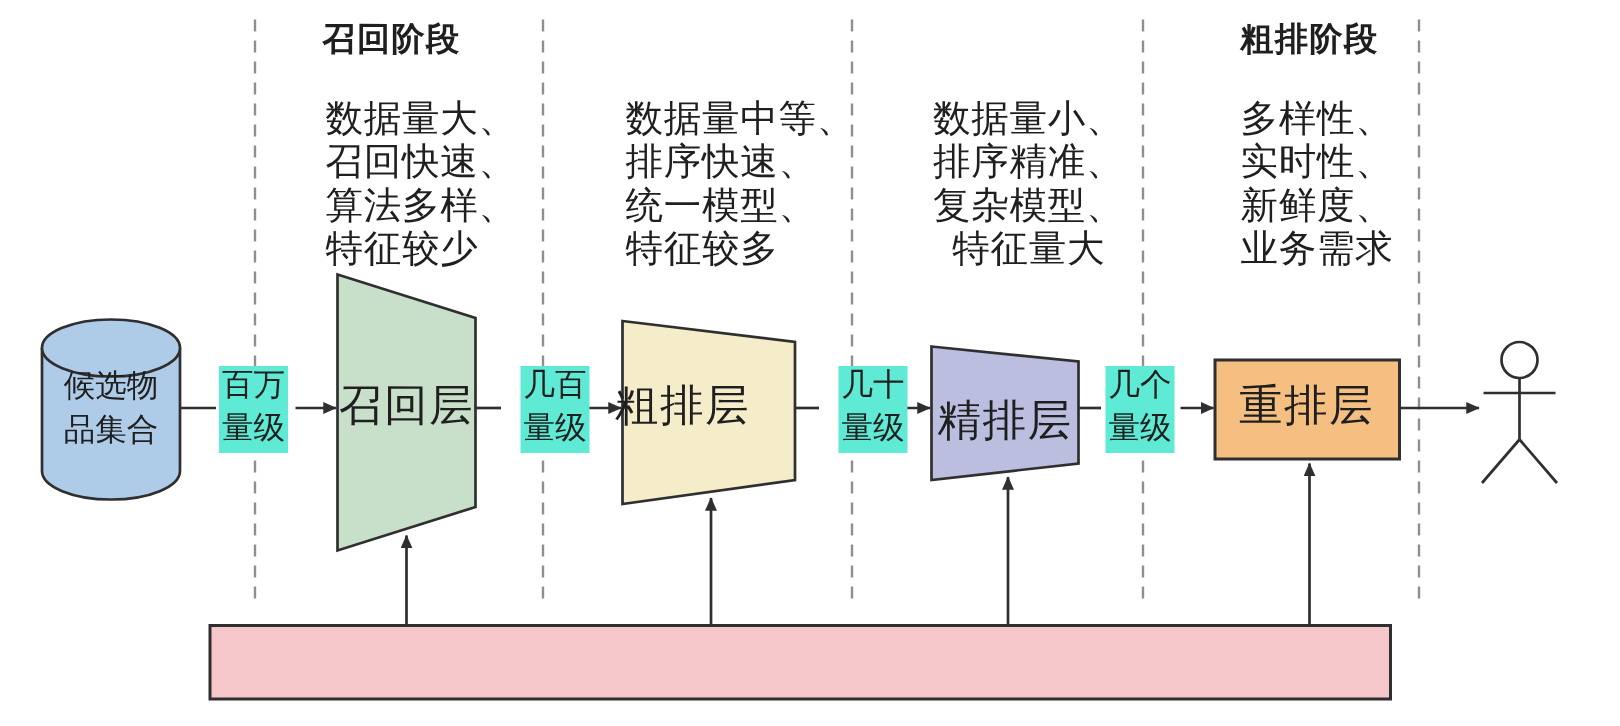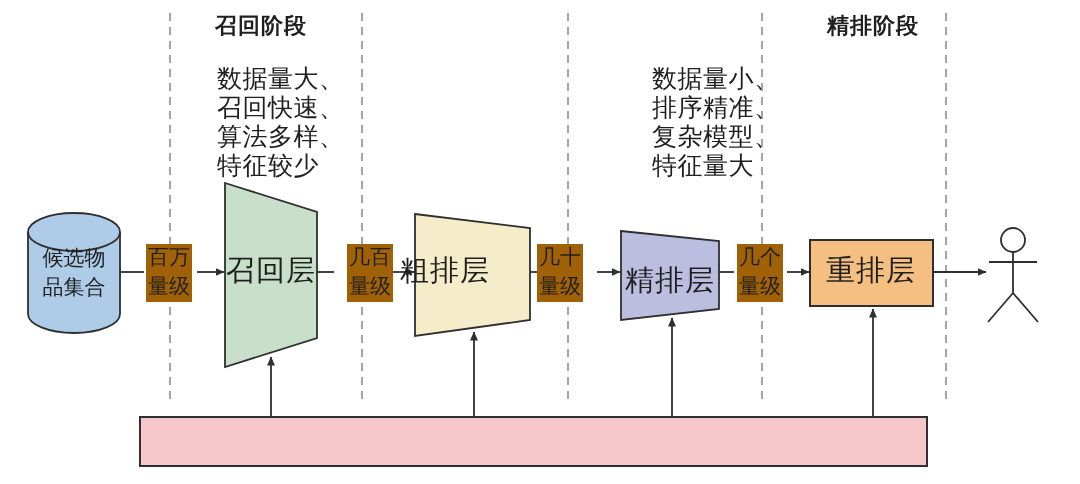--- a/index.html
+++ b/index.html
@@ -6,21 +6,21 @@
   .canvas{
     position:relative;width:1080px;height:484px;background:#ffffff;
     font-family:Liberation Mono, monospace;overflow:hidden;
   }
   .canvas svg{position:absolute;left:0;top:0;}
   .txt{position:absolute;color:#1f1f1f;white-space:pre-line;}
   .stage-title{font-size:22px;font-weight:bold;line-height:26px;letter-spacing:1px;}
   .stage-desc{font-size:25px;line-height:29px;letter-spacing:0.5px;}
   .layer-label{font-size:29px;line-height:26px;transform:translate(-50%,-50%);letter-spacing:1px;}
   .scale-label{font-size:21px;line-height:29px;text-align:center;transform:translateX(-50%);
-    background:#a16207;padding:0 2px;}
+    background:#5eead4;padding:0 2px;}
   .cyl-label{font-size:21px;line-height:29px;transform:translateX(-50%);}
   .bar-label{font-size:22px;font-weight:bold;line-height:26px;transform:translate(-50%,-50%);letter-spacing:2px;}
 </style>
 </head>
 <body>
 
 <div class="canvas">
 
   <svg width="1080" height="484" viewBox="0 0 1080 484">
     <defs>
@@ -71,42 +71,50 @@
     <g stroke-width="1.8" fill="none" stroke="#2f2f2f">
       <circle cx="1013" cy="240" r="12" fill="#ffffff"></circle>
       <line x1="1013" y1="252" x2="1013" y2="293"></line>
       <line x1="989" y1="262" x2="1037" y2="262"></line>
       <line x1="1013" y1="293" x2="988" y2="322"></line>
       <line x1="1013" y1="293" x2="1038" y2="322"></line>
     </g>
   </svg>
 
   <div class="txt stage-title" style="left:215px;top:15px;">召回阶段</div>
-  <div class="txt stage-title" style="left:827px;top:15px;">精排阶段</div>
+  <div class="txt stage-title" style="left:827px;top:15px;">粗排阶段</div>
 
   <div class="txt stage-desc" style="left:217px;top:66px;">数据量大、
 召回快速、
 算法多样、
 特征较少</div>
-  <div class="txt stage-desc" style="left:652px;top:66px;">数据量小、
+  <div class="txt stage-desc" style="left:417px;top:66px;">数据量中等、
+排序快速、
+统一模型、
+特征较多</div>
+  <div class="txt stage-desc" style="left:622px;top:66px;text-align:center;">数据量小、
 排序精准、
 复杂模型、
 特征量大</div>
+  <div class="txt stage-desc" style="left:827px;top:66px;">多样性、
+实时性、
+新鲜度、
+业务需求</div>
 
   <div class="txt cyl-label" style="left:74px;top:245px;">候选物
 品集合</div>
 
   <div class="txt scale-label" style="left:169px;top:244px;">百万
 量级</div>
   <div class="txt scale-label" style="left:370px;top:244px;">几百
 量级</div>
-  <div class="txt scale-label" style="left:560px;top:244px;">几十
+  <div class="txt scale-label" style="left:582px;top:244px;">几十
 量级</div>
   <div class="txt scale-label" style="left:760px;top:244px;">几个
 量级</div>
 
   <div class="txt layer-label" style="left:271px;top:273px;">召回层</div>
-  <div class="txt layer-label" style="left:445px;top:273px;text-align:center;">粗排层</div>
+  <div class="txt layer-label" style="left:455px;top:273px;text-align:center;">粗排层</div>
   <div class="txt layer-label" style="left:670px;top:283px;">精排层</div>
   <div class="txt layer-label" style="left:871px;top:273px;">重排层</div>
 
 
 </div>
 
 </body></html>

